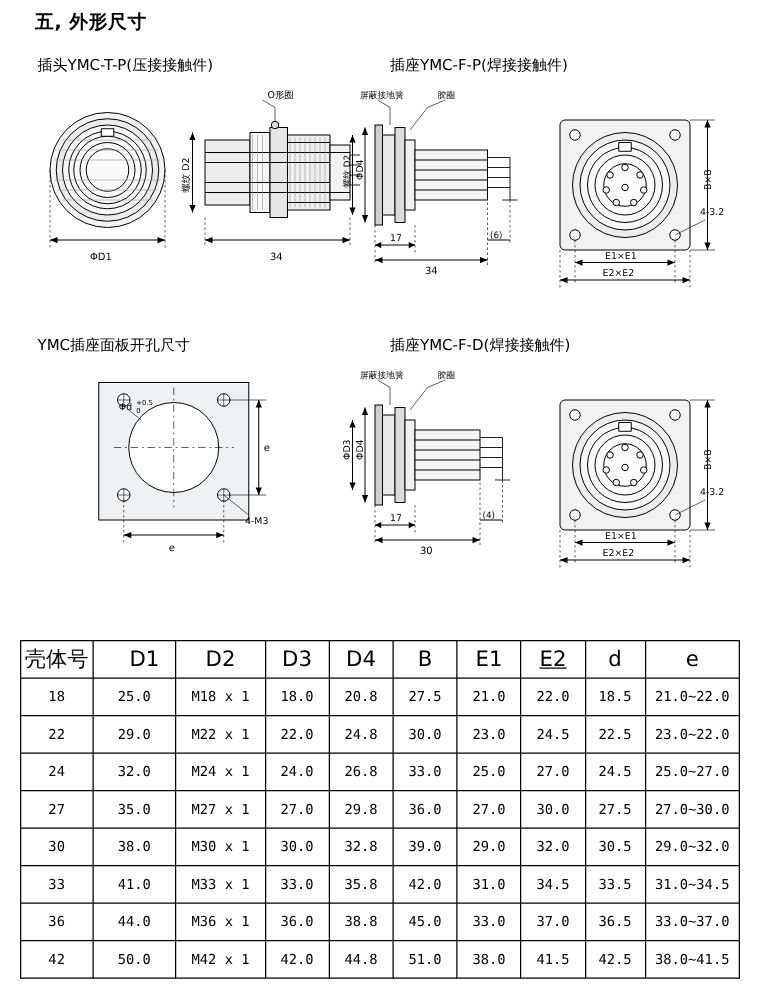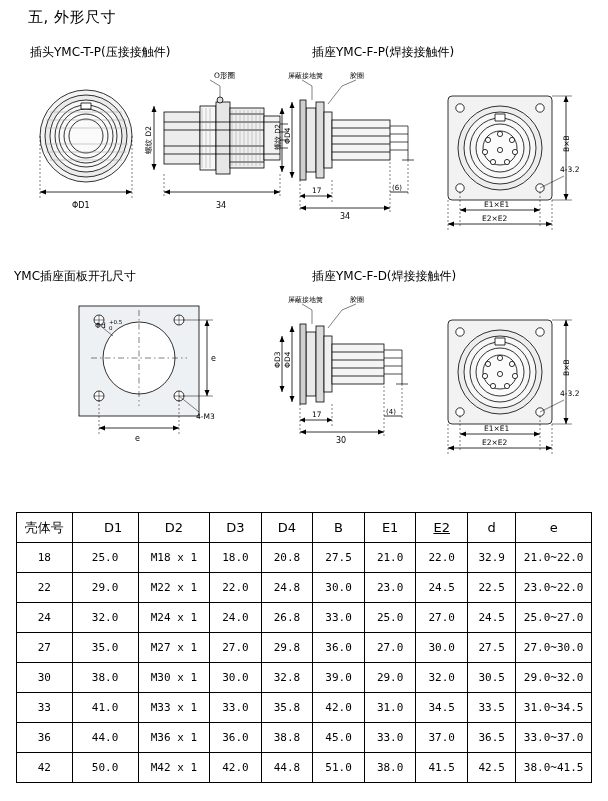--- a/index.html
+++ b/index.html
@@ -19,34 +19,34 @@
     position: relative;
     width: 608px;
     height: 801px;
   }
   
   .section-title {
     position: absolute;
     left: 28px;
     top: 8px;
     font-size: 15px;
-    font-weight: normal;
+    font-weight: bold;
     letter-spacing: 0.5px;
     color: #000;
   }
   
   .cap {
     position: absolute;
     font-size: 12px;
     color: #000;
     white-space: nowrap;
   }
   #cap-tp   { left: 30px;  top: 44px; }
   #cap-fp   { left: 312px; top: 44px; text-align: right; }
-  #cap-panel{ left: 14px;  top: 268px; }
+  #cap-panel{ left: 30px;  top: 268px; }
   #cap-fd   { left: 312px; top: 268px; }
 
   
   .fig {
     position: absolute;
   }
   .fig svg { display: block; }
 
   
   .table-wrap {
@@ -65,21 +65,21 @@
     border: 1px solid #000;
     text-align: center;
     height: 29px;
     padding: 0;
     font-weight: normal;
     color: #000;
     white-space: nowrap;
   }
   table.spec th {
     font-family: "DejaVu Sans", "Liberation Sans", sans-serif;
-    font-size: 13px;
+    font-size: 17px;
   }
   table.spec th.c0 { width: 58px; }
   table.spec th.c1 { width: 56px; padding-left: 16px; }
   table.spec th.c2 { width: 76px; }
   table.spec th.c3 { width: 56px; }
   table.spec th.c4 { width: 56px; }
   table.spec th.c5 { width: 56px; }
   table.spec th.c6 { width: 56px; margin-left: 23px; }
   table.spec th.c7 { width: 56px; text-decoration: underline; }
   table.spec th.c8 { width: 52px; }
@@ -428,21 +428,21 @@
       <tbody>
         <tr>
           <td>18</td>
           <td>25.0</td>
           <td>M18 x 1</td>
           <td>18.0</td>
           <td>20.8</td>
           <td>27.5</td>
           <td>21.0</td>
           <td>22.0</td>
-          <td>32.9</td>
+          <td>18.5</td>
           <td>21.0~22.0</td>
         </tr>
         <tr>
           <td>22</td>
           <td>29.0</td>
           <td>M22 x 1</td>
           <td>22.0</td>
           <td>24.8</td>
           <td>30.0</td>
           <td>23.0</td>

